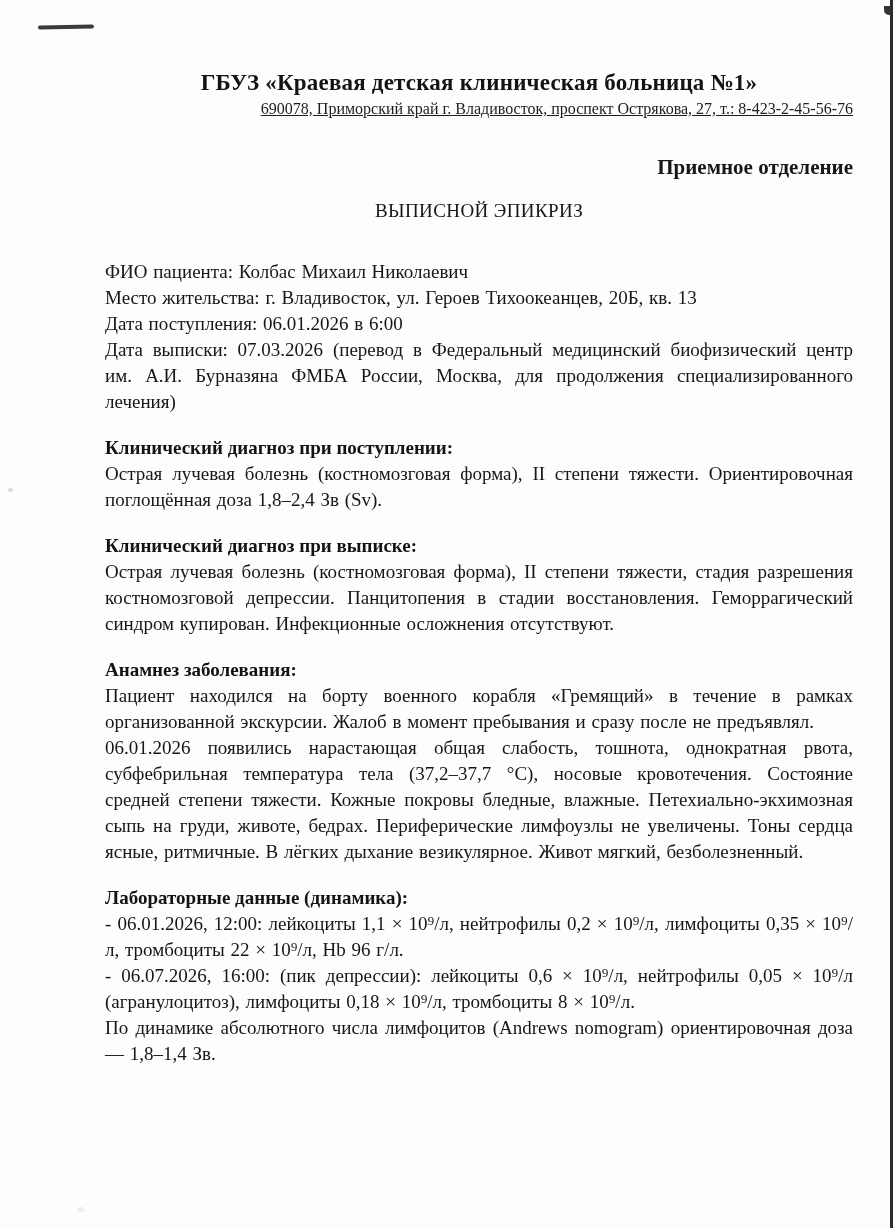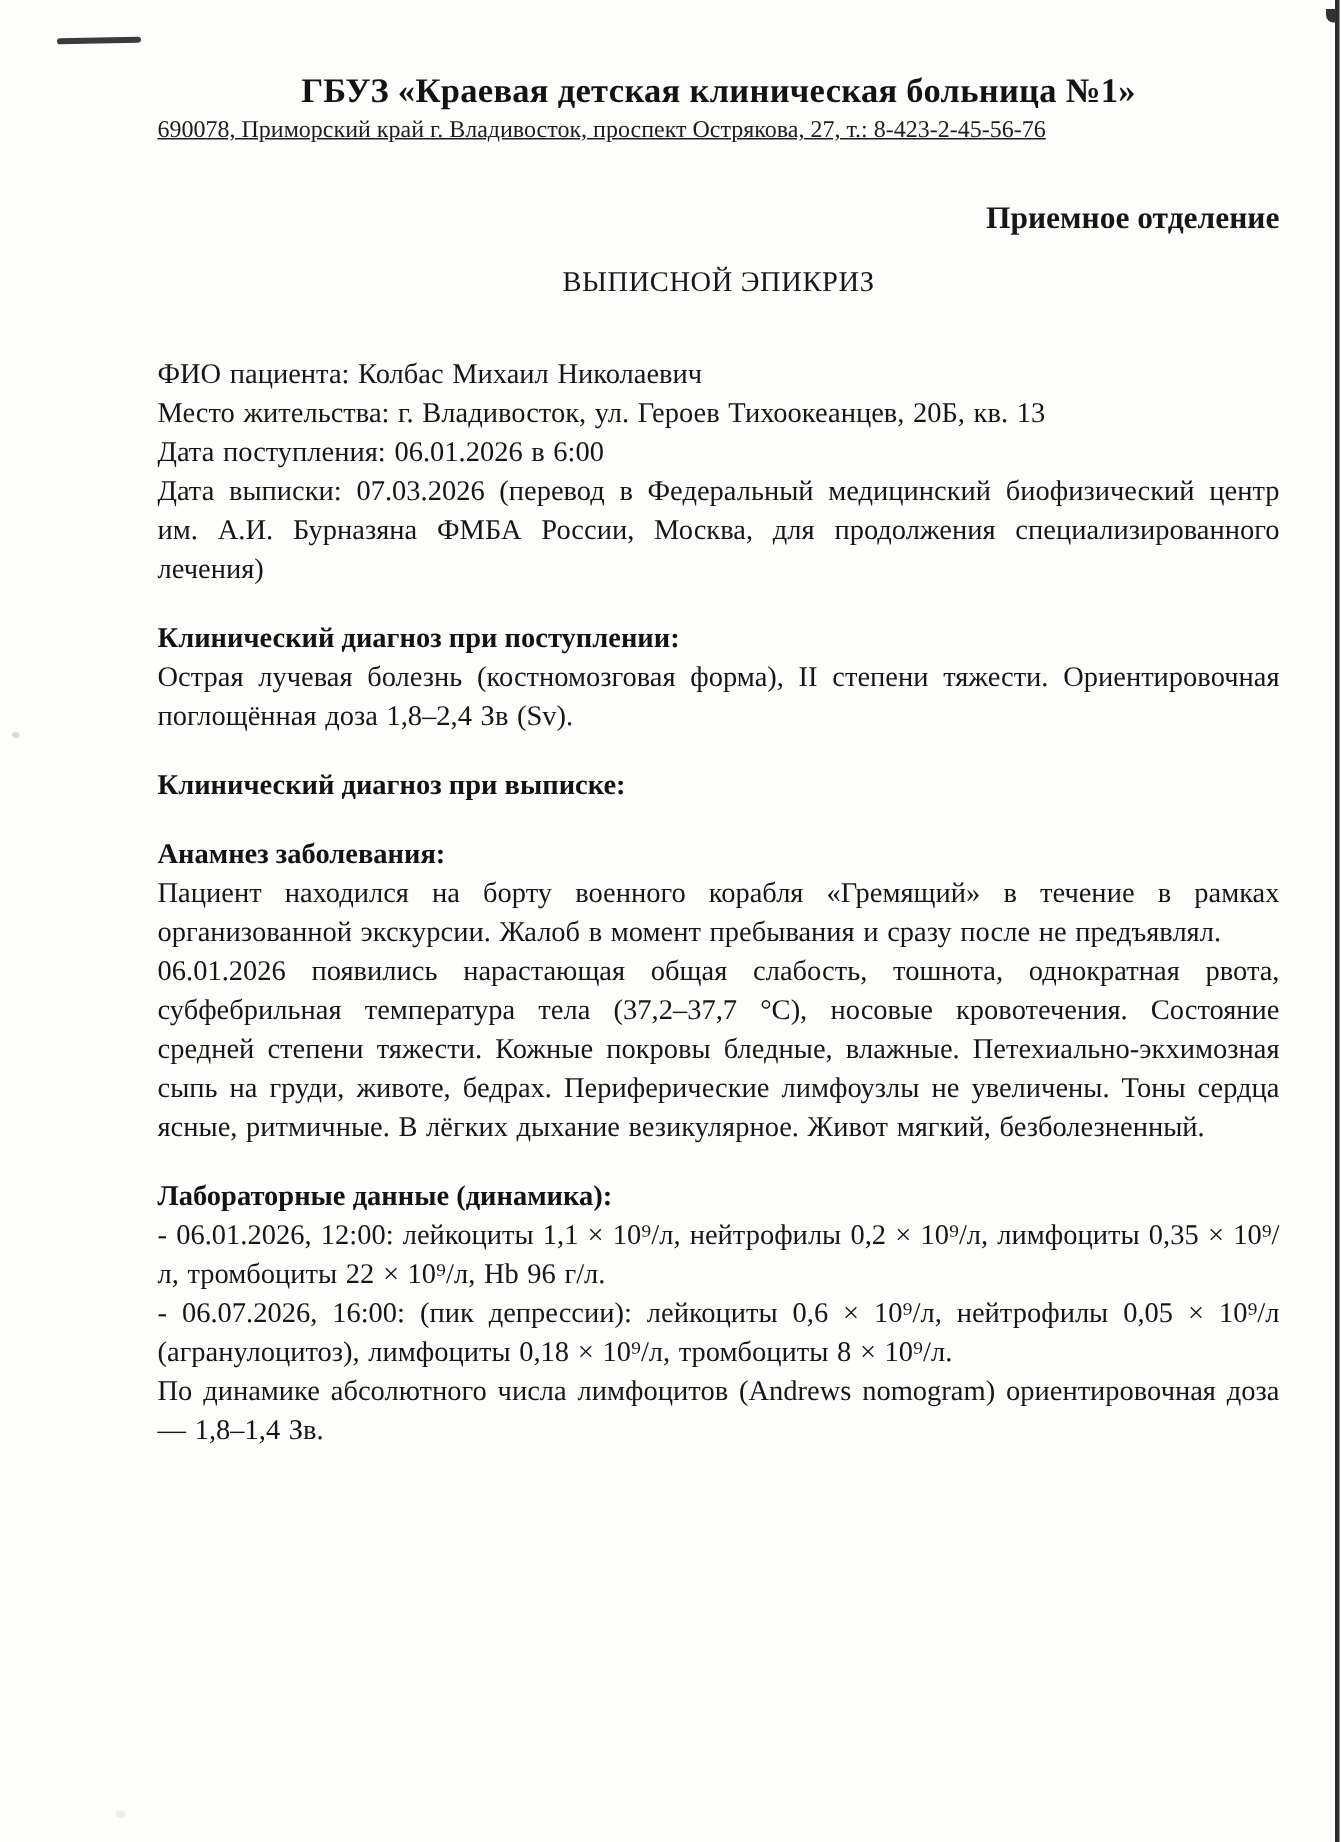--- a/index.html
+++ b/index.html
@@ -11,35 +11,35 @@
     position: relative;
     width: 894px;
     height: 1228px;
     margin: 0 auto;
     background: #fdfdfc;
     overflow: hidden;
     font-family: "Liberation Serif", "DejaVu Serif", serif;
     color: #171717;
   }
   .content {
-    padding: 48px 41px 0 105px;
+    padding: 70px 41px 0 105px;
   }
   
   .hospital-name {
     margin: 0;
     font-size: 23px;
     font-weight: bold;
     text-align: center;
     letter-spacing: 0.2px;
     color: #131313;
   }
   .hospital-address {
     margin-top: 4px;
     font-size: 16px;
-    text-align: left;
+    text-align: right;
     text-decoration: underline;
     color: #1d1d1d;
   }
   .department {
     margin-top: 37px;
     font-size: 21px;
     font-weight: bold;
     text-align: right;
   }
   .doc-title {
@@ -145,20 +145,21 @@
       <p class="line">Дата выписки: 07.03.2026 (перевод в Федеральный медицинский биофизический центр им. А.И. Бурназяна ФМБА России, Москва, для продолжения специализированного лечения)</p>
     </section>
 
     <section class="sec">
       <h2>Клинический диагноз при поступлении:</h2>
       <p>Острая лучевая болезнь (костномозговая форма), II степени тяжести. Ориентировочная поглощённая доза 1,8–2,4 Зв (Sv).</p>
     </section>
 
     <section class="sec">
       <h2>Клинический диагноз при выписке:</h2>
+      <p>Острая лучевая болезнь (костномозговая форма), II степени тяжести, стадия разрешения костномозговой депрессии. Панцитопения в стадии восстановления. Геморрагический синдром купирован. Инфекционные осложнения отсутствуют.</p>
     </section>
 
     <section class="sec">
       <h2>Анамнез заболевания:</h2>
       <p>Пациент находился на борту военного корабля «Гремящий» в течение в рамках организованной экскурсии. Жалоб в момент пребывания и сразу после не предъявлял.</p>
       <p>06.01.2026 появились нарастающая общая слабость, тошнота, однократная рвота, субфебрильная температура тела (37,2–37,7 °C), носовые кровотечения. Состояние средней степени тяжести. Кожные покровы бледные, влажные. Петехиально-экхимозная сыпь на груди, животе, бедрах. Периферические лимфоузлы не увеличены. Тоны сердца ясные, ритмичные. В лёгких дыхание везикулярное. Живот мягкий, безболезненный.</p>
     </section>
 
     <section class="sec">
       <h2>Лабораторные данные (динамика):</h2>

